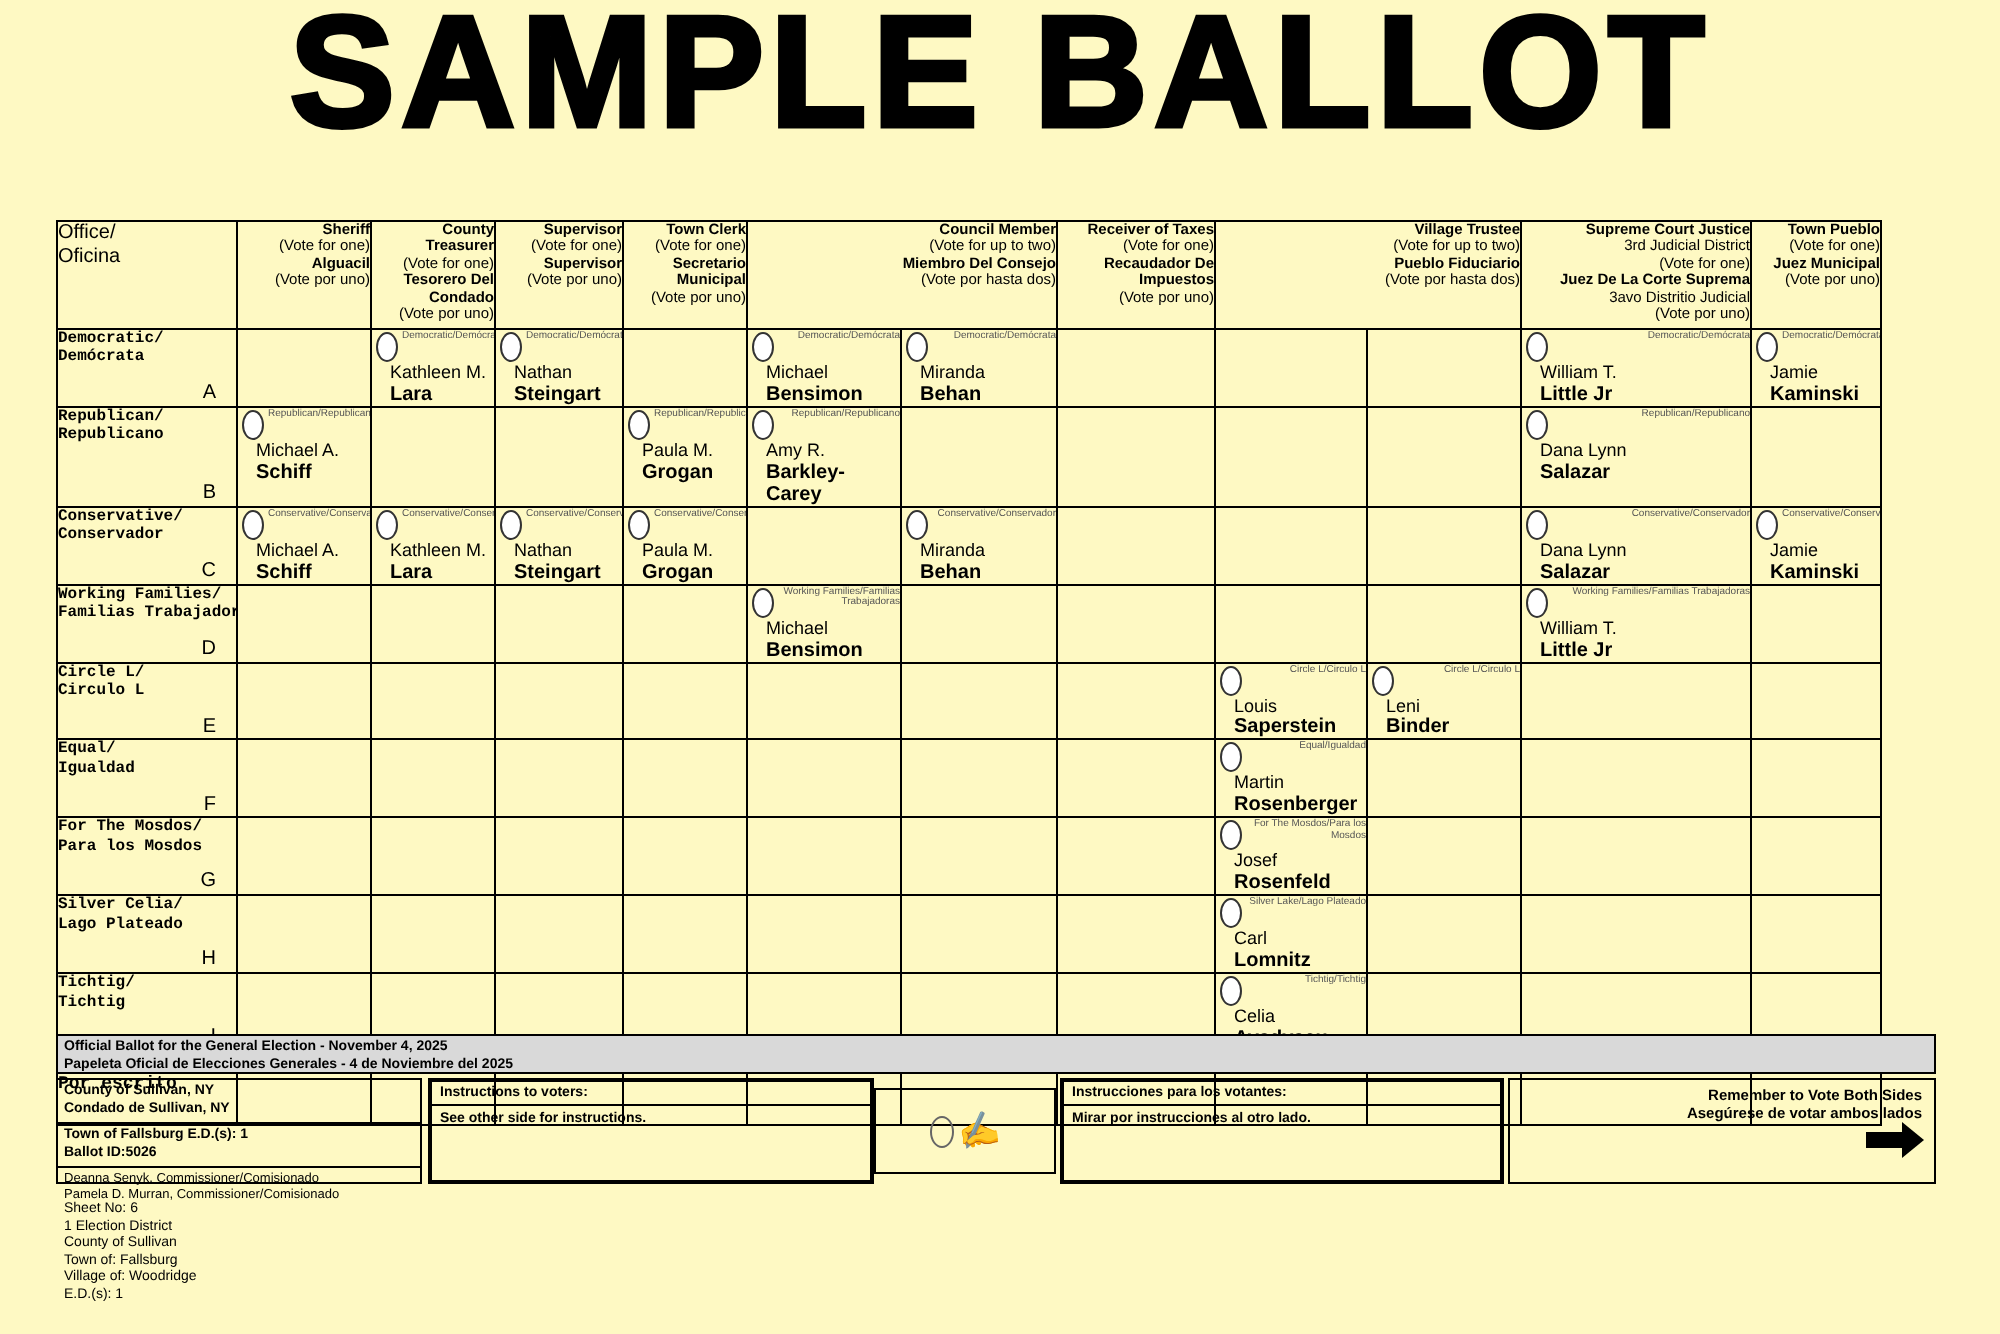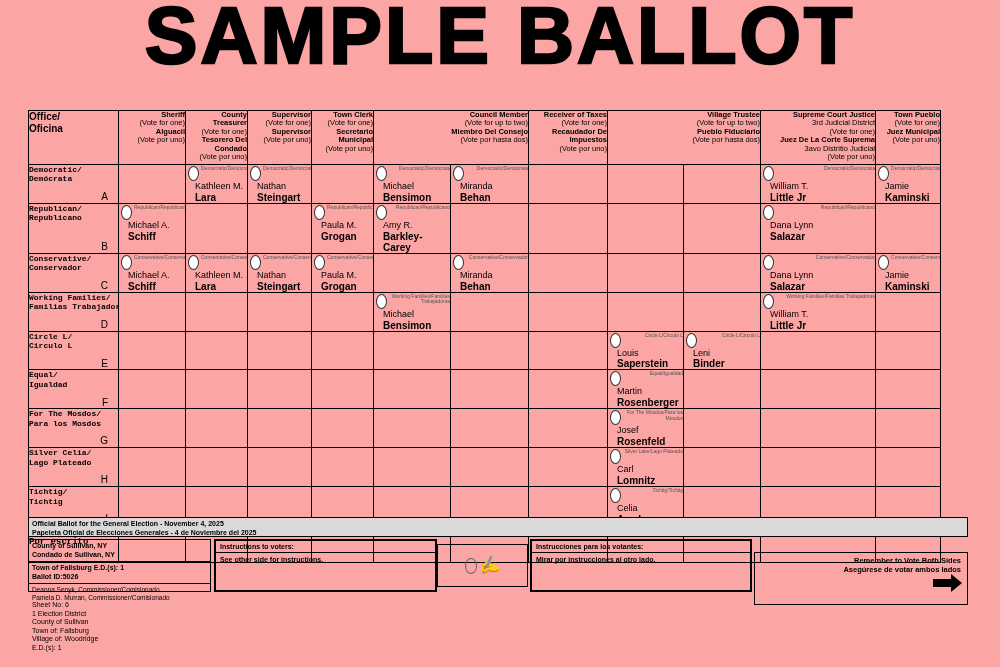--- a/index.html
+++ b/index.html
@@ -1,29 +1,29 @@
 <!DOCTYPE html>
 <html><head>
 <meta charset="utf-8">
 <style>
   html,body{margin:0;padding:0;background:#fff;}
   body{width:1000px;height:667px;overflow:hidden;font-family:"Liberation Sans",sans-serif;color:#000;}
-  .page{position:relative;width:1000px;height:667px;background:#fca5a5;}
+  .page{position:relative;width:1000px;height:667px;background:#fef9c3;}
 
   .title{position:absolute;top:-4px;left:0;width:100%;text-align:center;
          font-size:79px;line-height:80px;font-weight:bold;letter-spacing:3px;
          -webkit-text-stroke:2.5px #000;white-space:nowrap;}
 
   table.ballot{position:absolute;left:28px;top:110px;width:912px;border-collapse:collapse;table-layout:fixed;}
   .ballot th,.ballot td{border:1px solid #000;padding:0;vertical-align:top;overflow:hidden;}
   .ballot thead tr{height:54px;}
   .ballot tbody tr{height:34px;}
   .ballot tr.write-row{height:37px;}
 
-  .office-cell{vertical-align:middle;font-weight:bold;font-size:10px;padding:2px 3px;text-align:left;line-height:1.15;margin-left:46px;}
+  .office-cell{vertical-align:middle;font-weight:normal;font-size:10px;padding:2px 3px;text-align:left;line-height:1.15;margin-left:46px;}
   .contest-head{text-align:right;padding:1px 3px;font-size:7.5px;line-height:1.12;}
   .hb{font-weight:bold;}
   .hn{font-weight:normal;}
 
   .row-label{position:relative;padding:1px 2px;font-size:8px;font-weight:bold;line-height:1.18;}
   .row-label .pline{white-space:nowrap;font-family:Liberation Mono, monospace;}
   .letter{position:absolute;right:10px;bottom:0;font-weight:normal;font-size:10px;}
 
   .cand-cell{position:relative;padding:1px 2px;}
   .oval-row{display:flex;justify-content:space-between;align-items:flex-start;}
@@ -48,21 +48,21 @@
   .instr-en{left:214px;width:223px;}
   .instr-es{left:530px;width:222px;}
   .instr-head{font-weight:bold;padding:2px 4px;border-bottom:1px solid #000;}
   .instr-body{font-weight:bold;padding:3px 4px;}
 
   .hand-box{position:absolute;left:437px;top:544px;width:91px;height:43px;border:1px solid #000;
             box-sizing:border-box;display:flex;align-items:center;justify-content:center;gap:2px;}
   .hand-oval{display:inline-block;width:10px;height:14px;border:1px solid #666;border-radius:50%;}
   .hand{font-size:17px;color:#555;transform:rotate(-12deg);}
 
-  .reminder-box{position:absolute;left:754px;top:552px;width:214px;height:53px;border:1px solid #000;
+  .reminder-box{position:absolute;left:754px;top:539px;width:214px;height:53px;border:1px solid #000;
                 box-sizing:border-box;text-align:right;padding:3px 6px;font-size:7.5px;font-weight:bold;line-height:9px;}
   .arrow-icon{display:inline-block;position:relative;margin-top:5px;margin-right:10px;width:18px;height:8px;background:#000;}
   .arrow-icon::after{content:"";position:absolute;left:18px;top:-5px;
                      border-top:9px solid transparent;border-bottom:9px solid transparent;border-left:11px solid #000;}
 
   .sheet-info{position:absolute;left:32px;top:601px;font-size:7px;line-height:8.5px;}
 </style>
 </head>
 <body>
 

